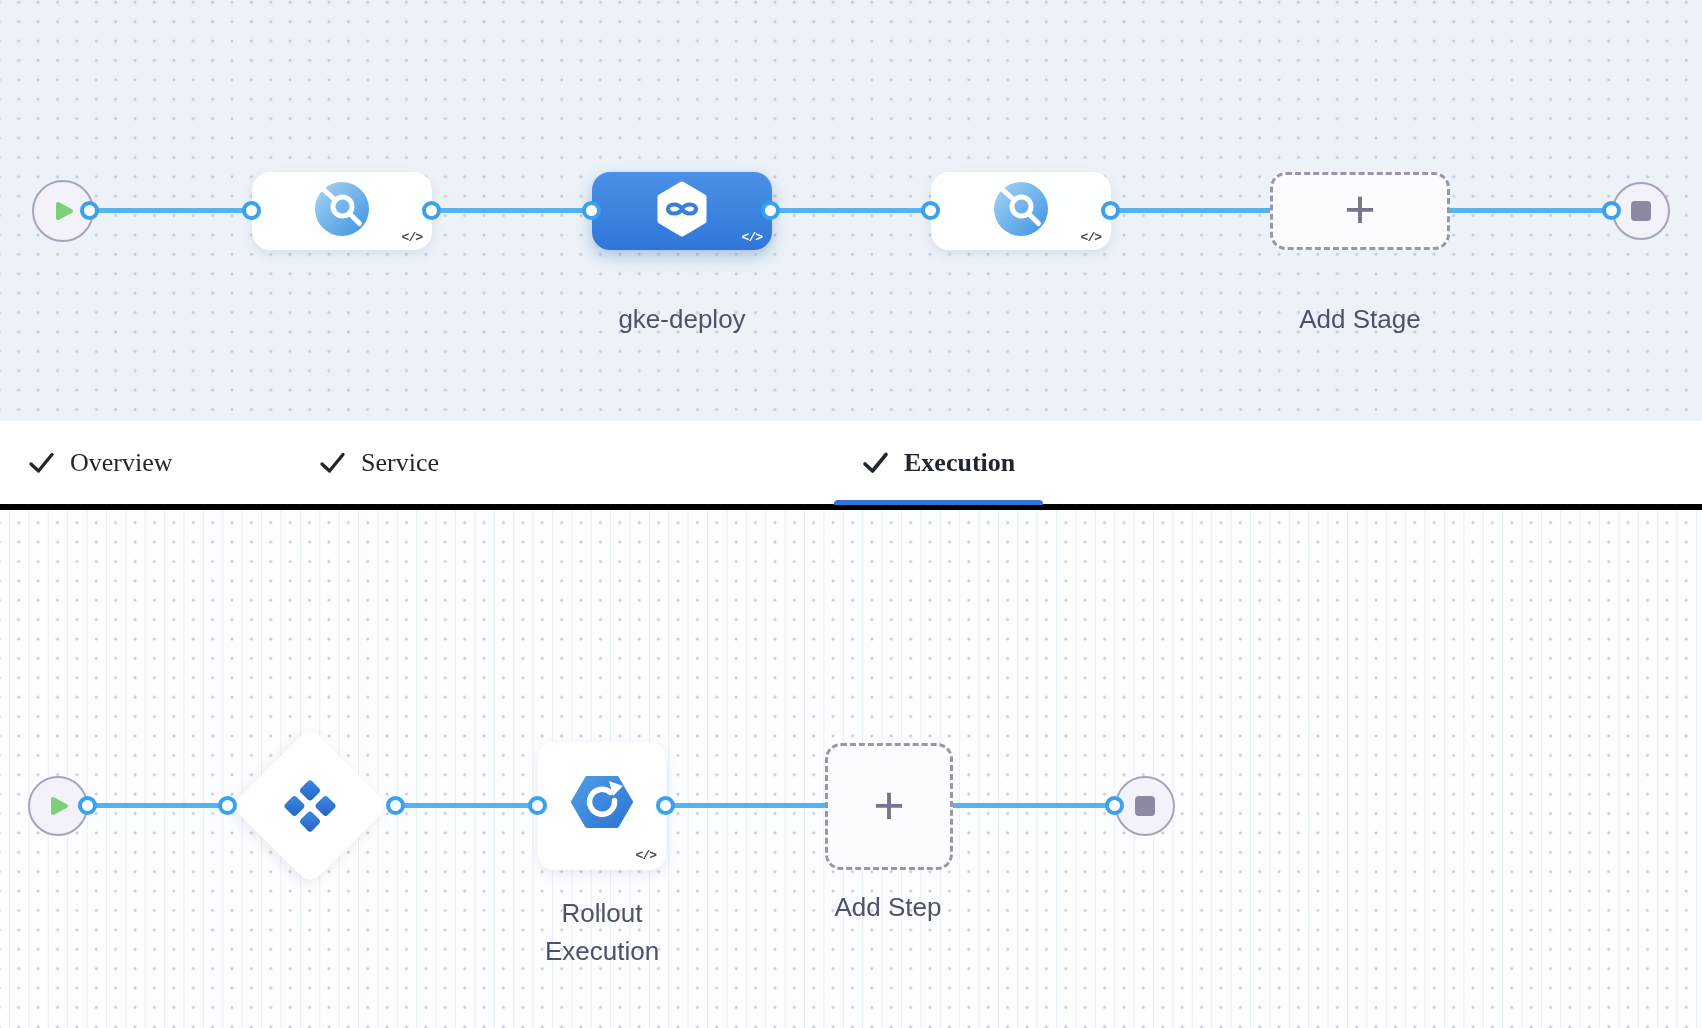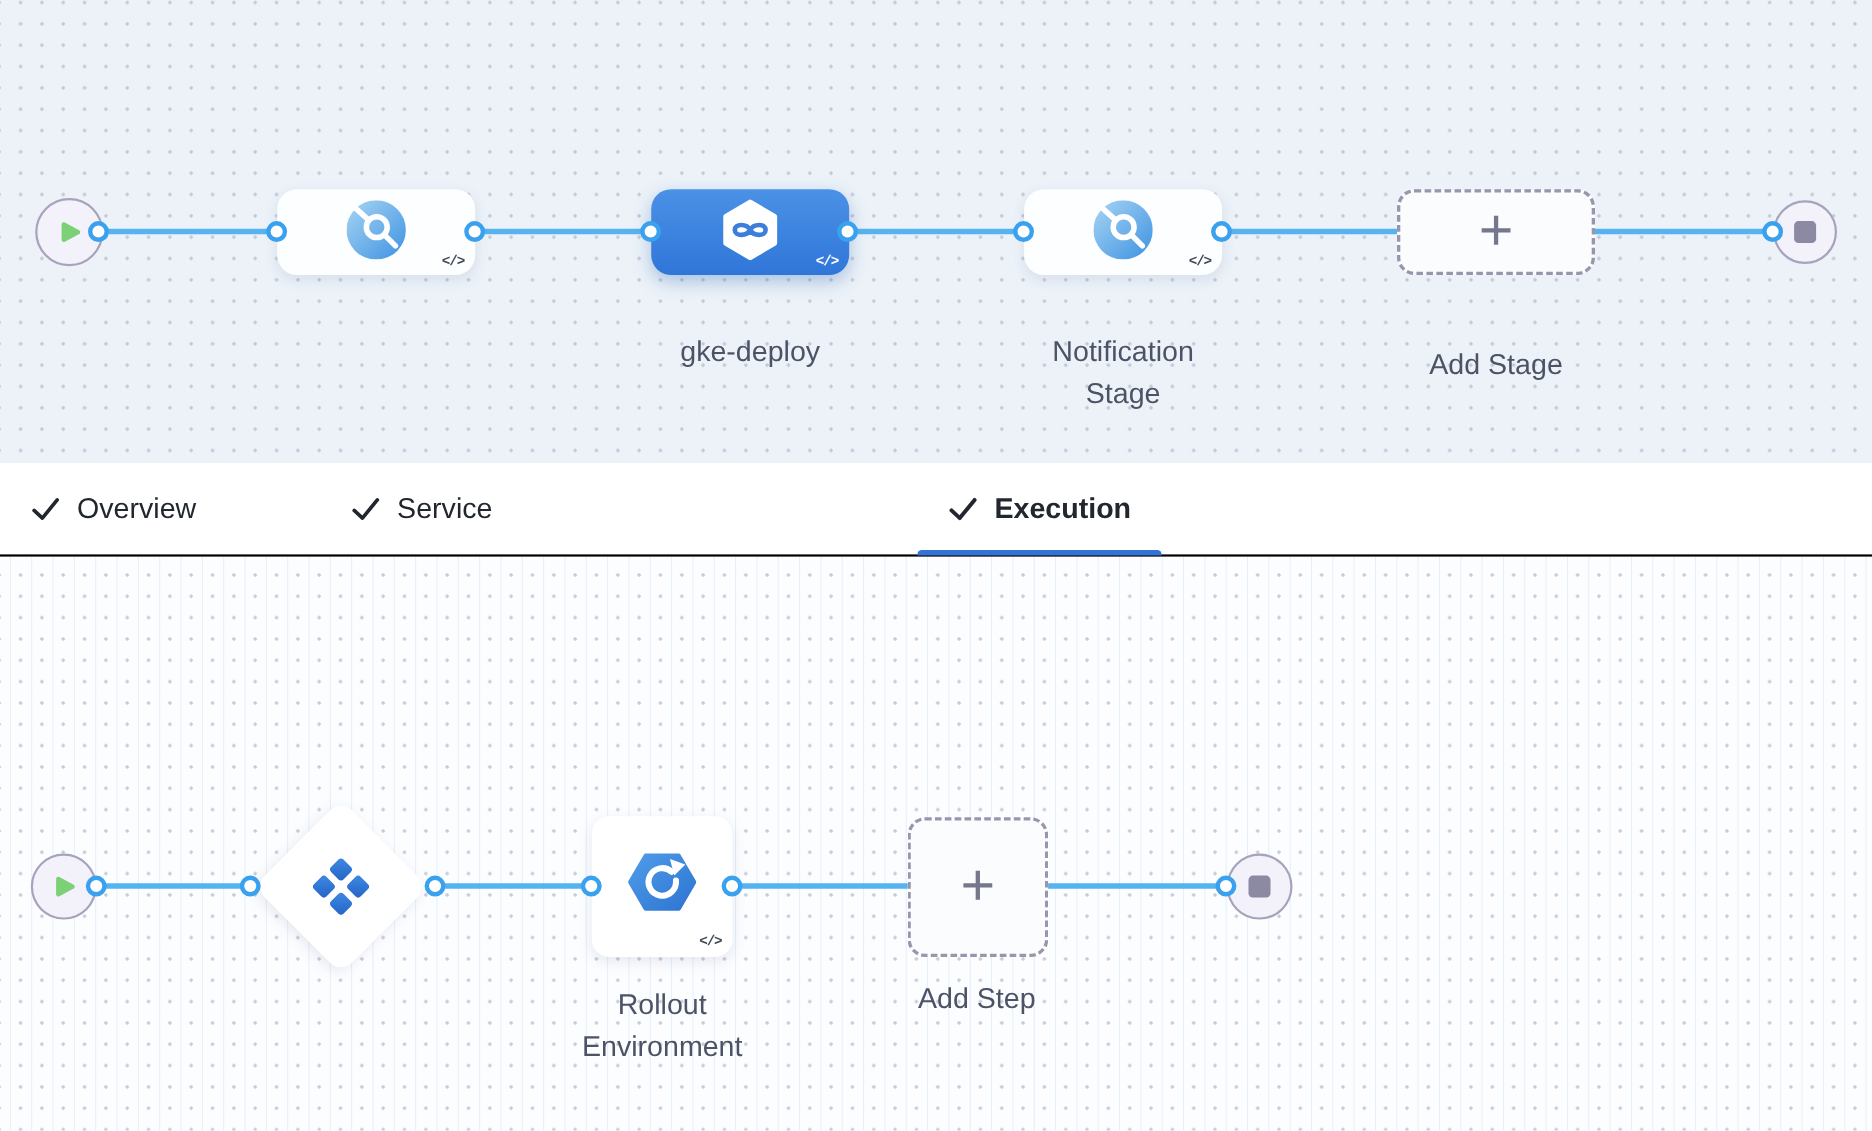--- a/index.html
+++ b/index.html
@@ -13,21 +13,21 @@
     background-size:19.4px 19.4px;background-position:9px 12px;}
   .canvas-bottom{position:absolute;left:0;top:504px;width:1702px;height:524px;
     background-color:#fcfdff;
     background-image:
       linear-gradient(90deg, rgba(206,228,246,.55) 1.2px, rgba(206,228,246,0) 1.2px),
       radial-gradient(circle,#c6cbd6 1.3px,rgba(198,203,214,0) 1.7px);
     background-size:19.4px 19.4px;background-position:9px 9px;}
 
   
   .tabbar{position:absolute;left:0;top:421px;width:1702px;height:83px;background:#ffffff;
-    border-bottom:2px solid #000000;z-index:5;}
+    border-bottom:6px solid #000000;z-index:5;font-family:Liberation Serif, serif;}
   .tab{position:absolute;top:0;height:83px;display:flex;align-items:center;gap:15px;
     padding:0 28px;font-size:26px;color:#22272f;cursor:pointer;}
   .tab .check-svg{flex:0 0 auto;}
   .tab.active{font-weight:bold;}
   .tab.active::after{content:"";position:absolute;left:0;right:0;bottom:-1px;height:5px;
     background:#3273d3;border-radius:4px 4px 0 0;}
 
   
   .line{position:absolute;height:5px;background:#55b4f0;border-radius:3px;z-index:2;}
   .ring{position:absolute;width:19px;height:19px;border-radius:50%;background:#ffffff;
@@ -117,26 +117,25 @@
 
   <div class="stage-card" style="left:931px;top:172px">
     <svg width="54" height="54" viewBox="0 0 54 54" style="margin-top:-4px">
       <circle cx="27" cy="27" r="27" fill="url(#gDisc)"></circle>
       <line x1="8.5" y1="7.5" x2="19" y2="17" stroke="#fff" stroke-width="5" stroke-linecap="round"></line>
       <circle cx="27.5" cy="24.5" r="9.5" fill="none" stroke="#fff" stroke-width="5"></circle>
       <line x1="34.5" y1="31.5" x2="44.5" y2="41.5" stroke="#fff" stroke-width="5" stroke-linecap="round"></line>
     </svg>
     <span class="code-badge">&lt;/&gt;</span>
   </div>
-  <div class="node-label" style="left:931px;top:300px">Notification Stage</div>
 
   <div class="add-box" style="left:1270px;top:172px;width:180px;height:78px">
     <span class="plus">+</span>
   </div>
-  <div class="node-label" style="left:1270px;top:312px">Add Stage</div>
+  <div class="node-label" style="left:1270px;top:300px">Add Stage</div>
 
   <div class="term" style="left:1612px;top:182px;width:58px;height:58px">
     <div class="stopsq"></div>
   </div>
 
   <div class="ring" style="left:80px;top:201px"></div>
   <div class="ring" style="left:242px;top:201px"></div>
   <div class="ring" style="left:422px;top:201px"></div>
   <div class="ring" style="left:582px;top:201px"></div>
   <div class="ring" style="left:761px;top:201px"></div>
@@ -188,21 +187,21 @@
   </svg>
 
   <div class="step-card" style="left:538px;top:742px">
     <svg width="62" height="54" viewBox="0 0 62 54" style="margin-top:-8px">
       <polygon points="2,27 16,3 46,3 60,27 46,51 16,51" fill="url(#gHex)" stroke="url(#gHex)" stroke-width="4" stroke-linejoin="round"></polygon>
       <path d="M39.5 17.5 A12.5 12.5 0 1 0 43.5 25.5" fill="none" stroke="#ffffff" stroke-width="5.5" stroke-linecap="round"></path>
       <path d="M38 6 L52 11 L42 21 Z" fill="#ffffff"></path>
     </svg>
     <span class="code-badge" style="bottom:7px">&lt;/&gt;</span>
   </div>
-  <div class="node-label" style="left:512px;top:894px">Rollout Environment</div>
+  <div class="node-label" style="left:512px;top:894px">Rollout Execution</div>
 
   <div class="add-box" style="left:825px;top:743px;width:128px;height:127px">
     <span class="plus">+</span>
   </div>
   <div class="node-label" style="left:798px;top:888px">Add Step</div>
 
   <div class="term" style="left:1115px;top:776px;width:60px;height:60px">
     <div class="stopsq"></div>
   </div>
 

